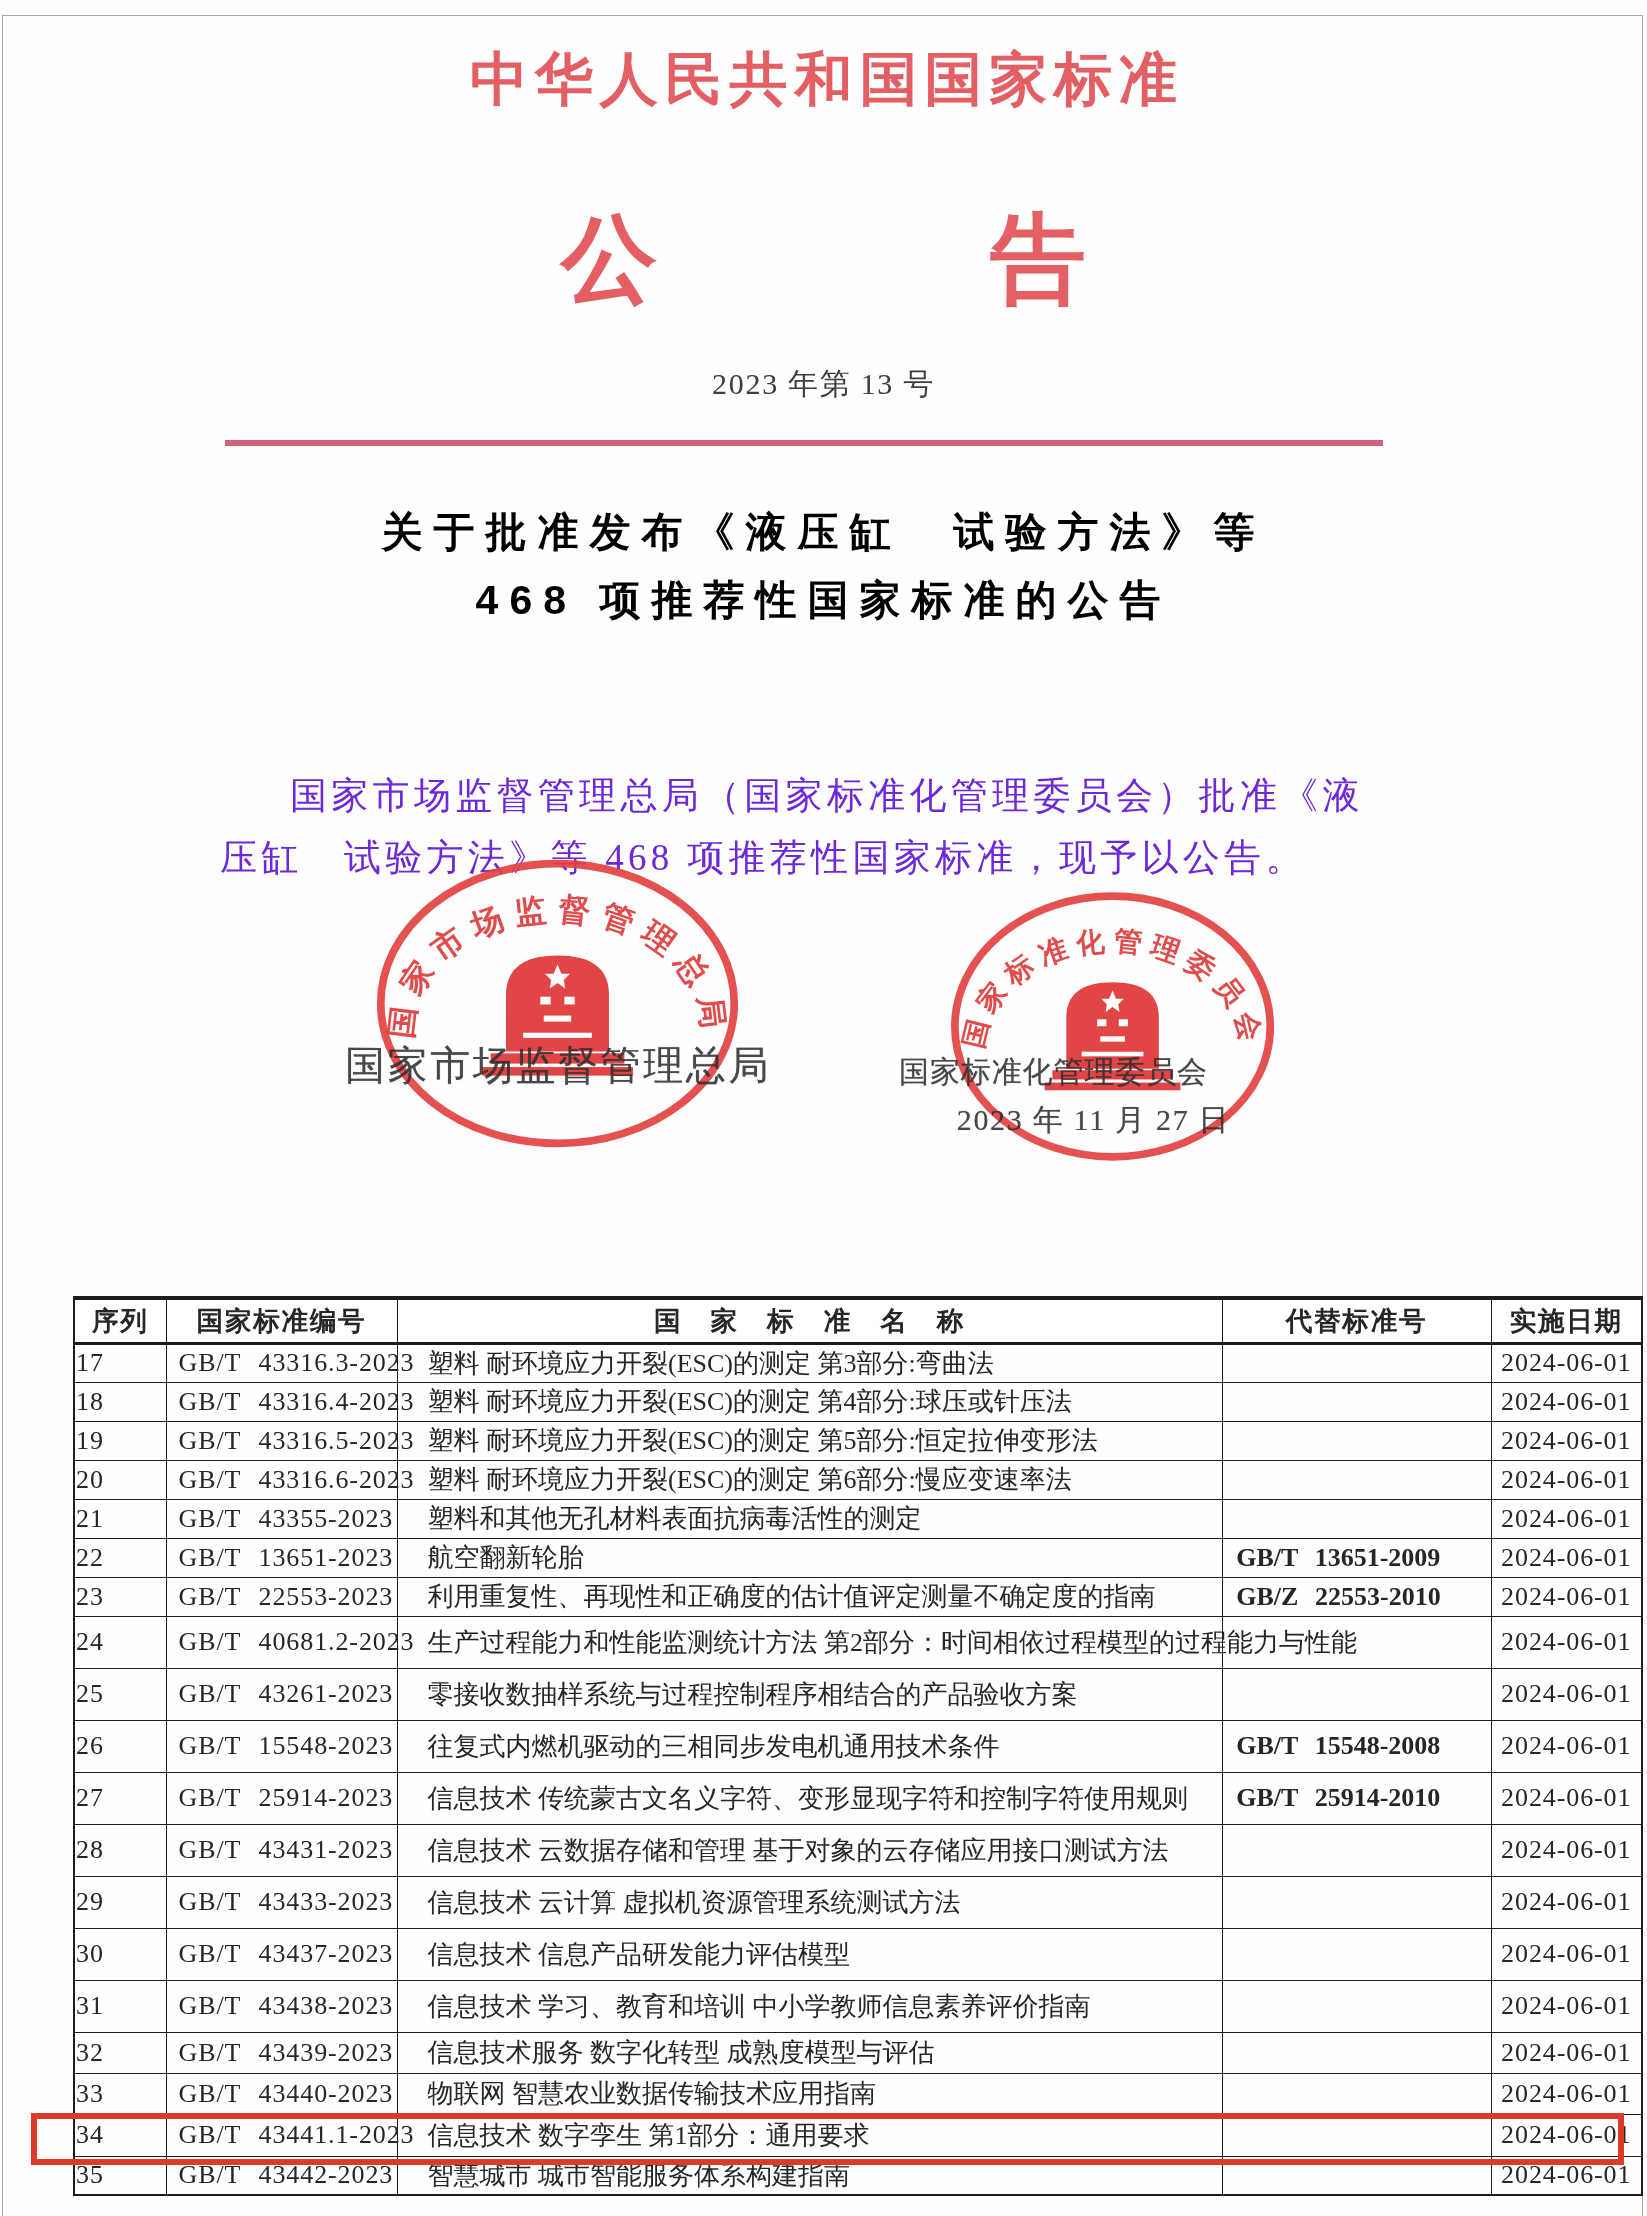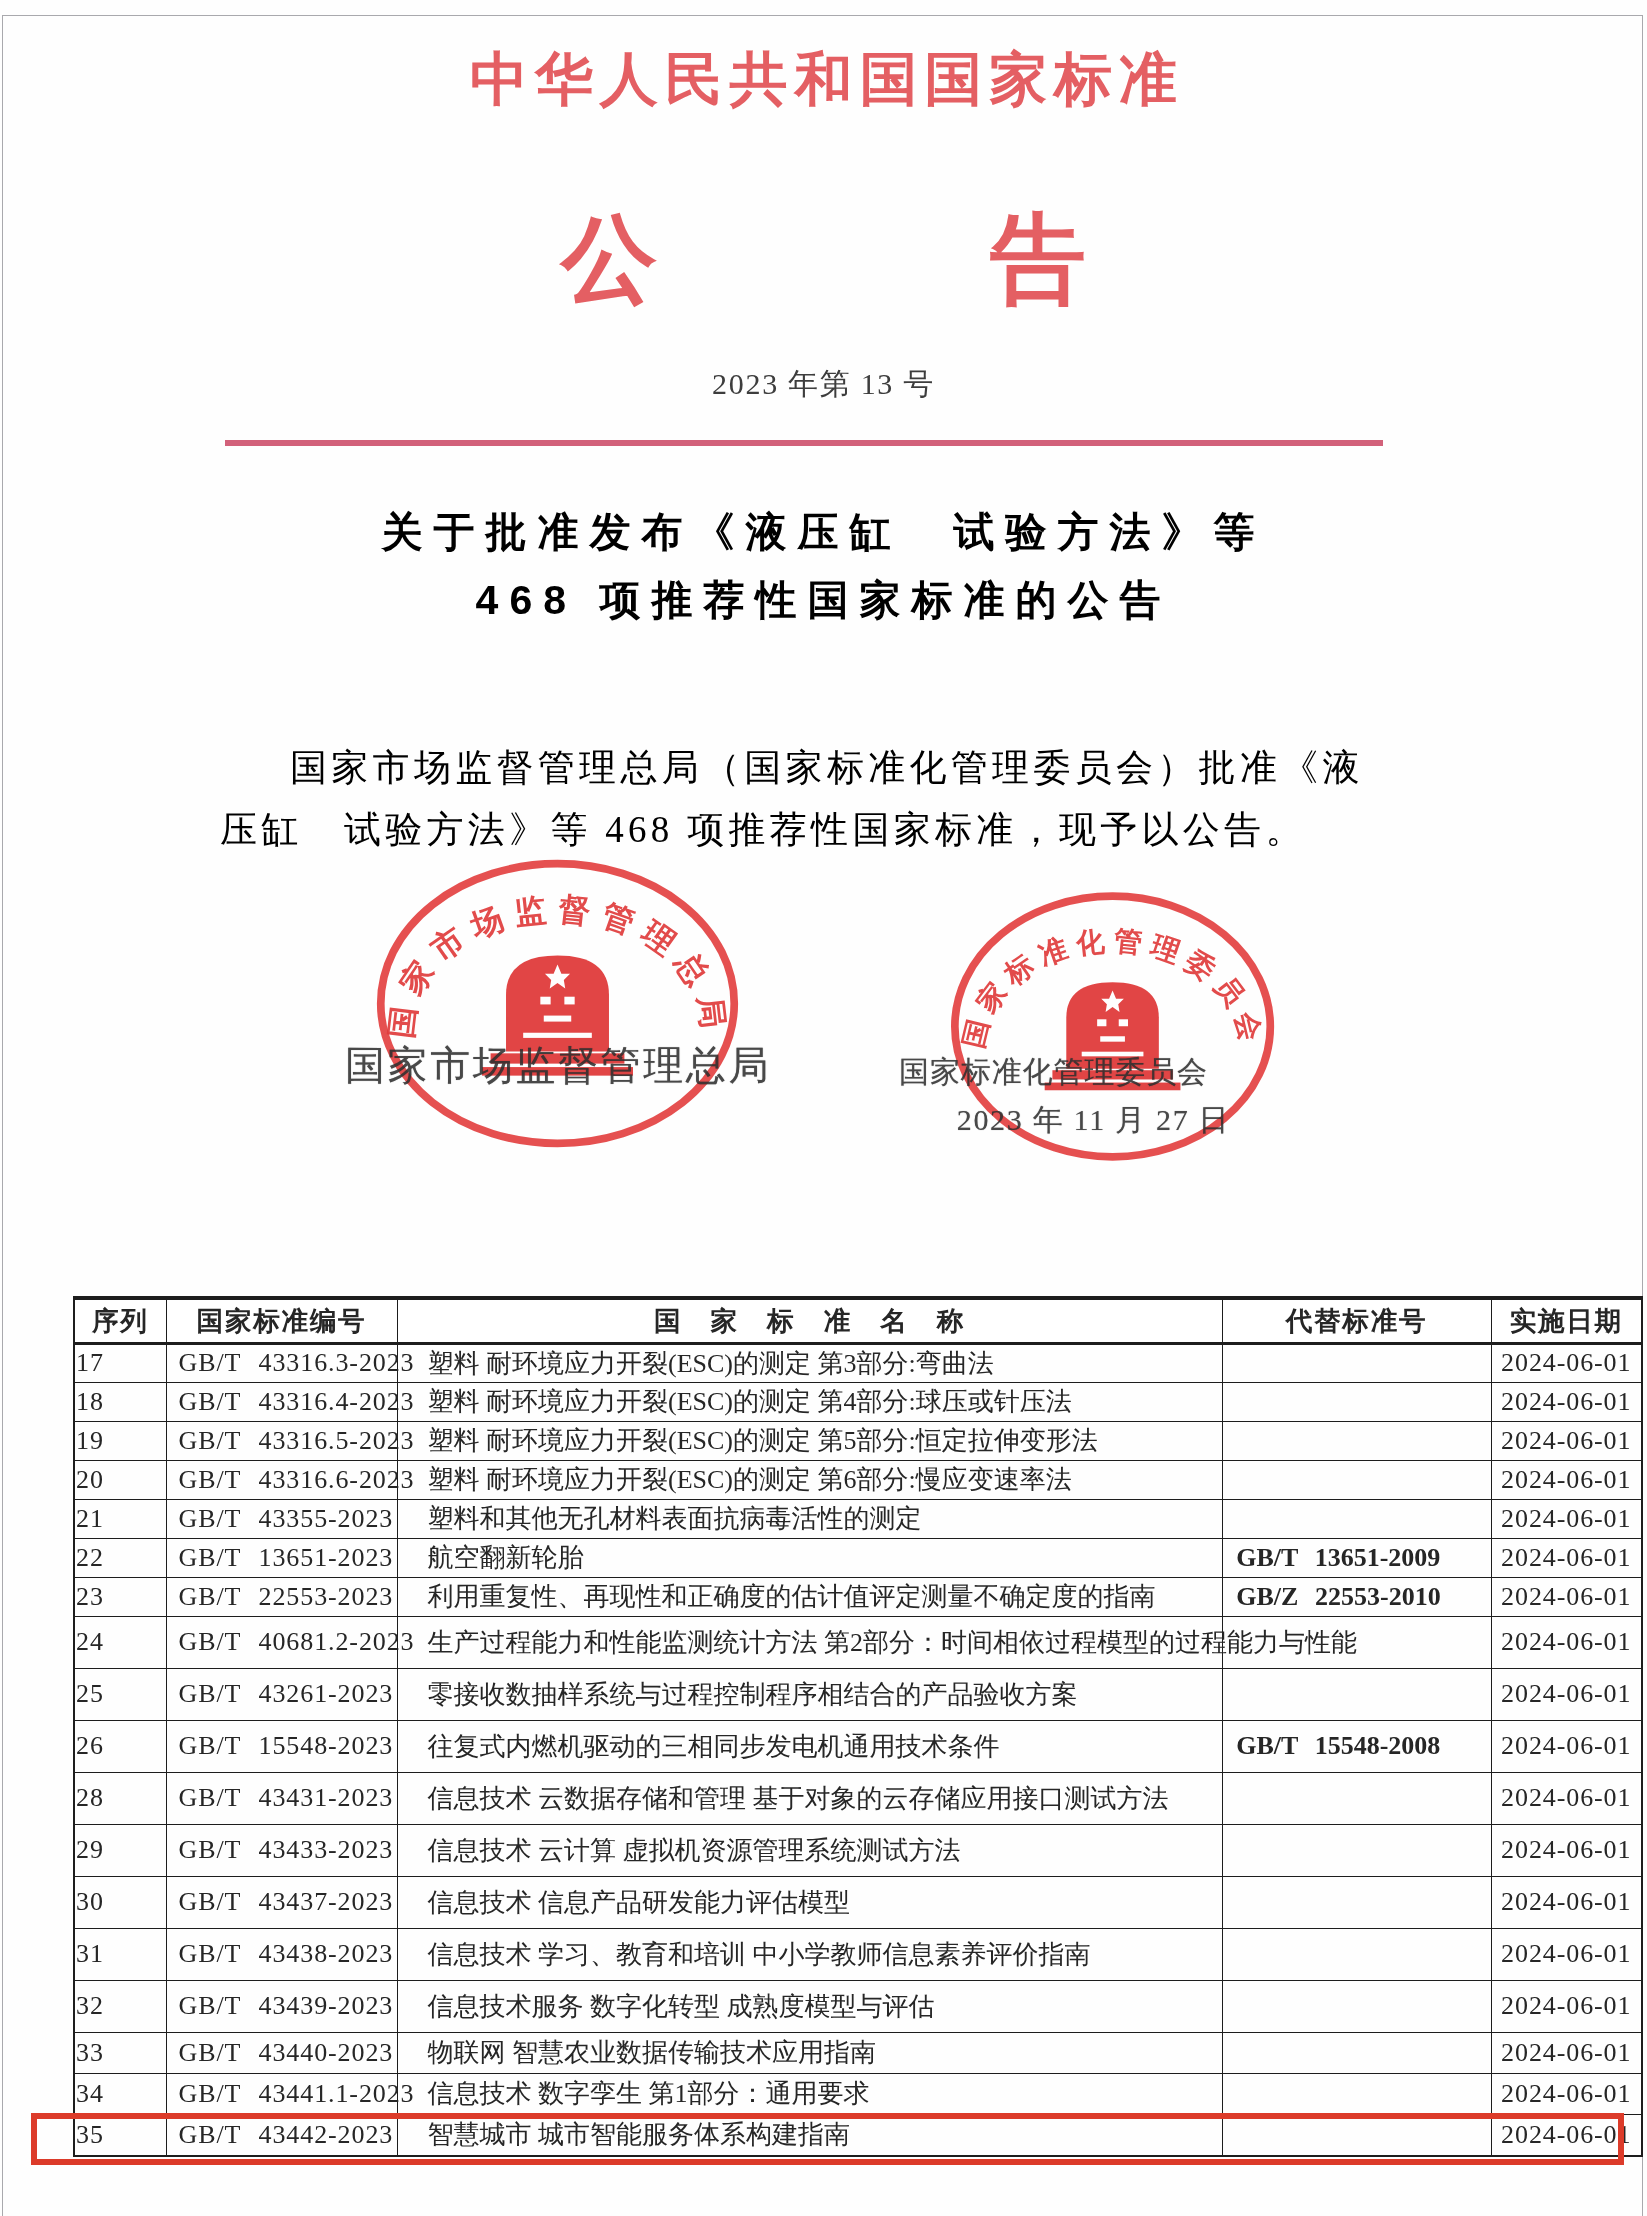--- a/index.html
+++ b/index.html
@@ -31,21 +31,21 @@
     background:#d2617a;
   }
   .announce-title { 
     position:absolute; left:0; width:100%; text-align:center;
     font-family:"Liberation Sans","DejaVu Sans",sans-serif;
     font-size:41px; font-weight:700; color:#000000; letter-spacing:11px; white-space:nowrap;
   }
   .announce-title.l1 { top:505px; }
   .announce-title.l2 { top:573px; }
   .body-line {
-    position:absolute; font-size:37px; color:#000000; letter-spacing:4.3px; white-space:nowrap;
+    position:absolute; font-size:37px; color:#6d28d9; letter-spacing:4.3px; white-space:nowrap;margin-top:28px;
   }
   .body-line.l1 { left:290px; top:743px; }
   .body-line.l2 { left:220px; top:805px; }
   .seal { position:absolute; }
   .seal-ring { fill:none; stroke:#e23d3d; stroke-width:9; opacity:.9; }
   .seal-arc-text { fill:#e03c3c; font-weight:700; opacity:.92; }
   .seal-emblem { fill:#e03c3c; opacity:.95; }
   .seal-emblem .w { fill:#ffffff; }
   .stamp-overlay {
     position:absolute; color:#2f2f2f; white-space:nowrap;
@@ -232,20 +232,27 @@
     <td class="c-date">2024-06-01</td>
   </tr>
           <tr>
     <td class="c-seq">26</td>
     <td class="c-code">GB/T 15548-2023</td>
     <td class="c-name">往复式内燃机驱动的三相同步发电机通用技术条件</td>
     <td class="c-repl">GB/T 15548-2008</td>
     <td class="c-date">2024-06-01</td>
   </tr>
           <tr>
+    <td class="c-seq">27</td>
+    <td class="c-code">GB/T 25914-2023</td>
+    <td class="c-name">信息技术 传统蒙古文名义字符、变形显现字符和控制字符使用规则</td>
+    <td class="c-repl">GB/T 25914-2010</td>
+    <td class="c-date">2024-06-01</td>
+  </tr>
+          <tr>
     <td class="c-seq">28</td>
     <td class="c-code">GB/T 43431-2023</td>
     <td class="c-name">信息技术 云数据存储和管理 基于对象的云存储应用接口测试方法</td>
     <td class="c-repl"></td>
     <td class="c-date">2024-06-01</td>
   </tr>
           <tr>
     <td class="c-seq">29</td>
     <td class="c-code">GB/T 43433-2023</td>
     <td class="c-name">信息技术 云计算 虚拟机资源管理系统测试方法</td>

